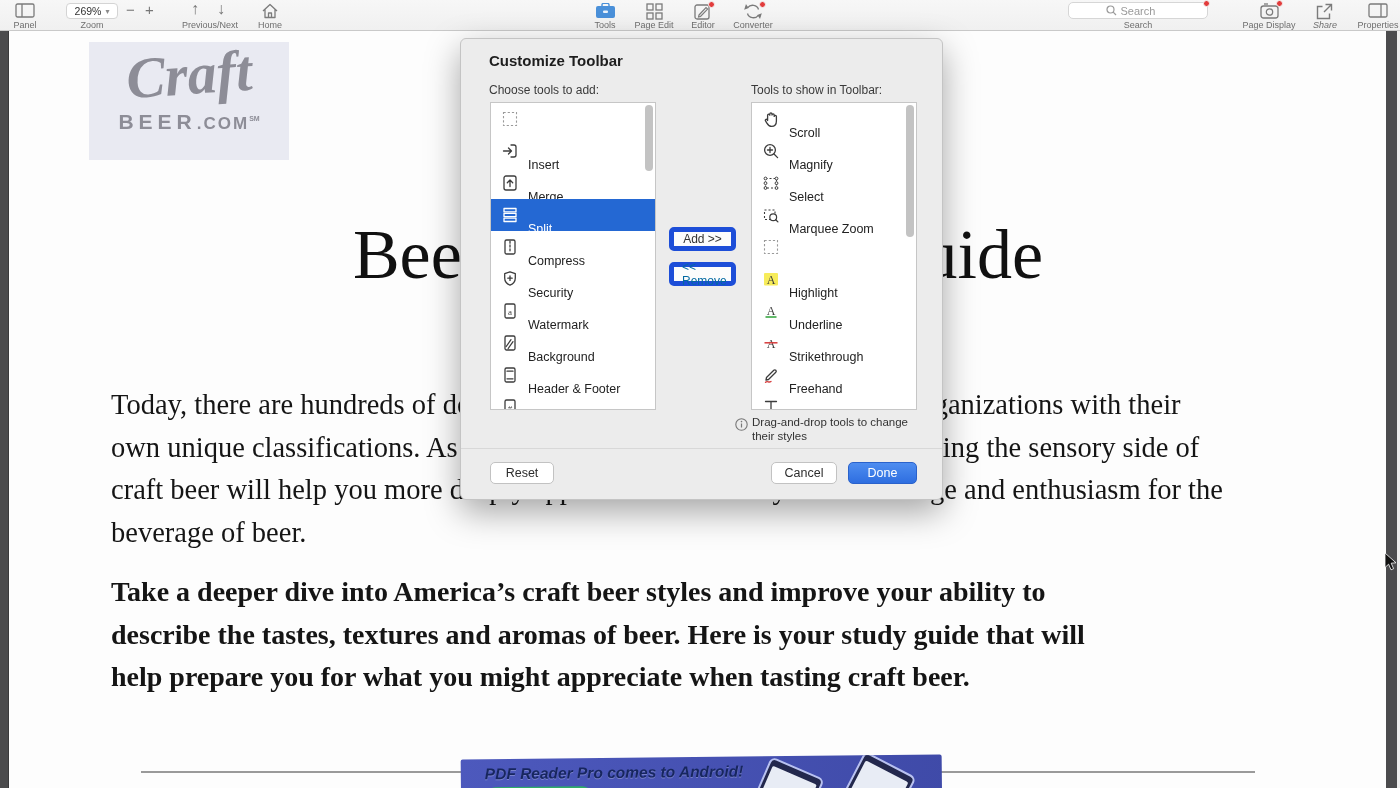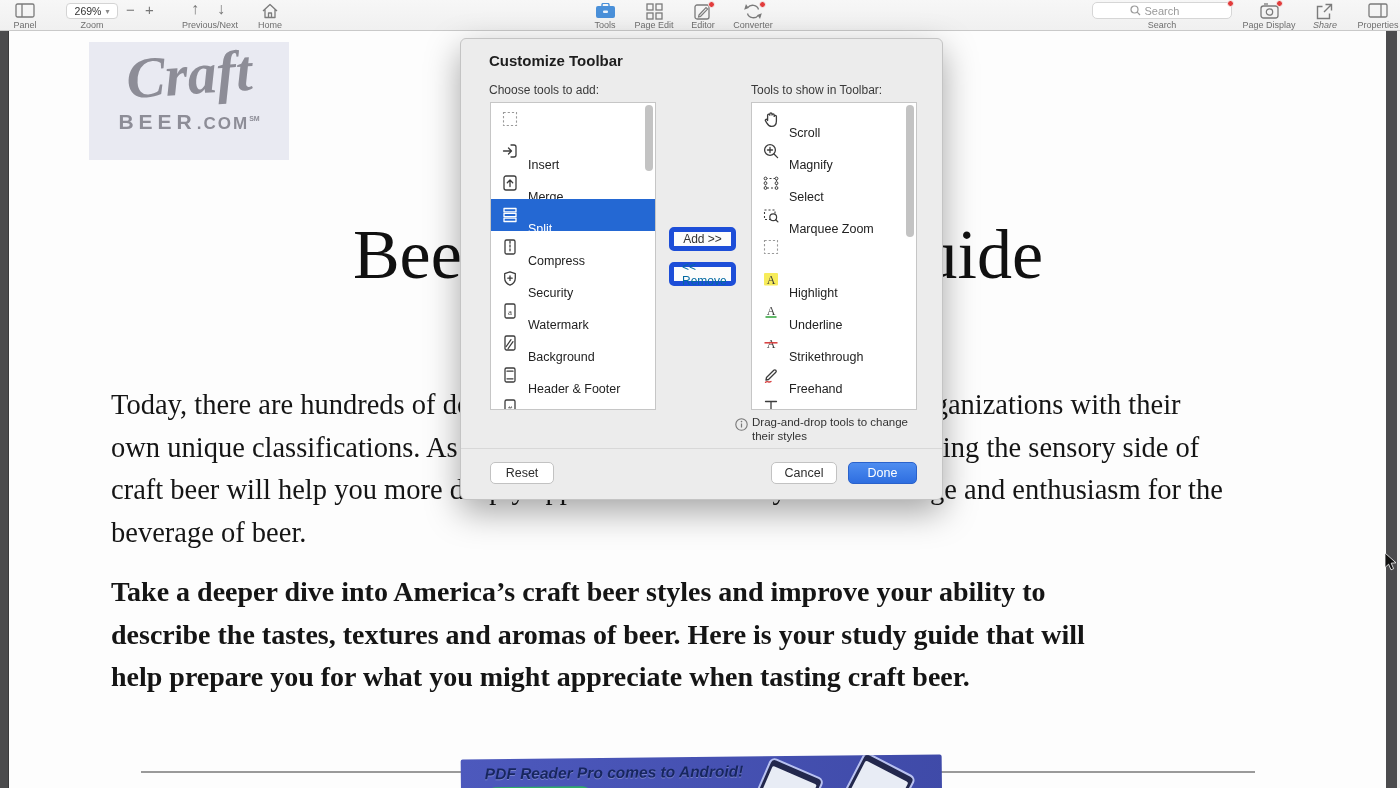--- a/index.html
+++ b/index.html
@@ -182,21 +182,21 @@
             <path d="M14.5 6.5 a6 5.5 0 0 0 -10.8 -1.8"></path>
             <path d="M2.2 2.5 L3.7 4.7 L1.2 5.6 z" fill="#7b7b7b"></path>
             <path d="M15.8 14.5 L14.3 12.3 L16.8 11.4 z" fill="#7b7b7b"></path>
           </g>
         </svg>
       <span class="badge" style="right:-4px; top:-2px;"></span>
     </span>
     <span class="tb-label">Converter</span>
   </div>
 
-  <div class="tb-group" style="left:1092px; width:140px;">
+  <div class="tb-group" style="left:1068px; width:140px;">
     <div class="search-field">
       <svg width="11" height="11" viewBox="0 0 11 11">
           <circle cx="4.5" cy="4.5" r="3.5" fill="none" stroke="#9a9a9a" stroke-width="1.2"></circle>
           <line x1="7.2" y1="7.2" x2="10" y2="10" stroke="#9a9a9a" stroke-width="1.2"></line>
         </svg>
       <input type="text" placeholder="Search" style="">
       <span class="badge" style="right:-3px; top:-3px;"></span>
     </div>
     <span class="tb-label">Search</span>
   </div>

